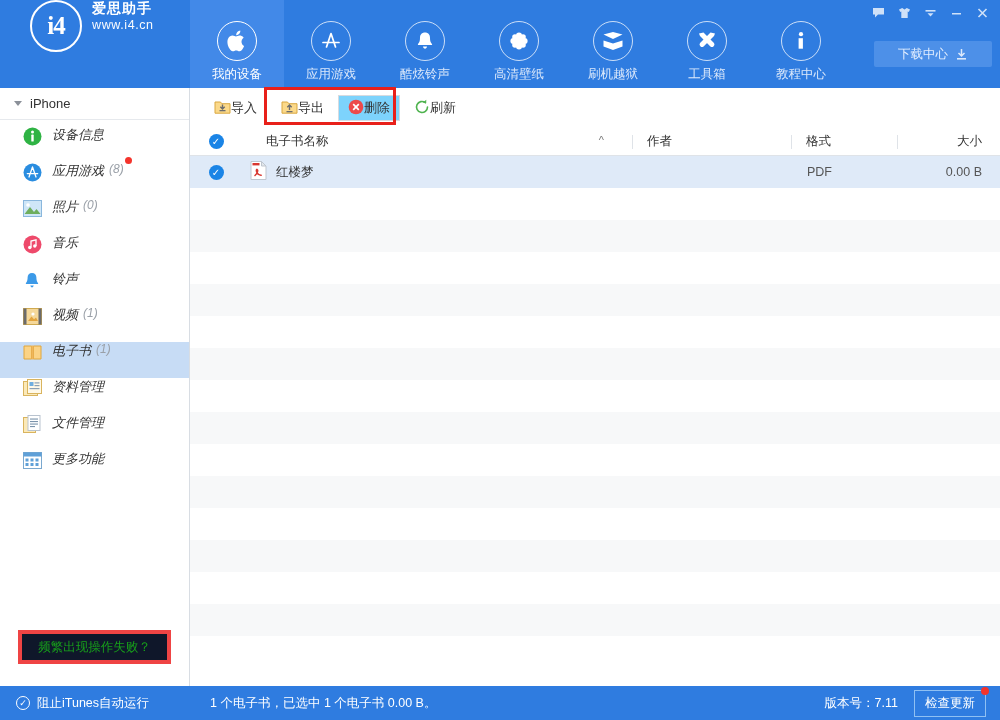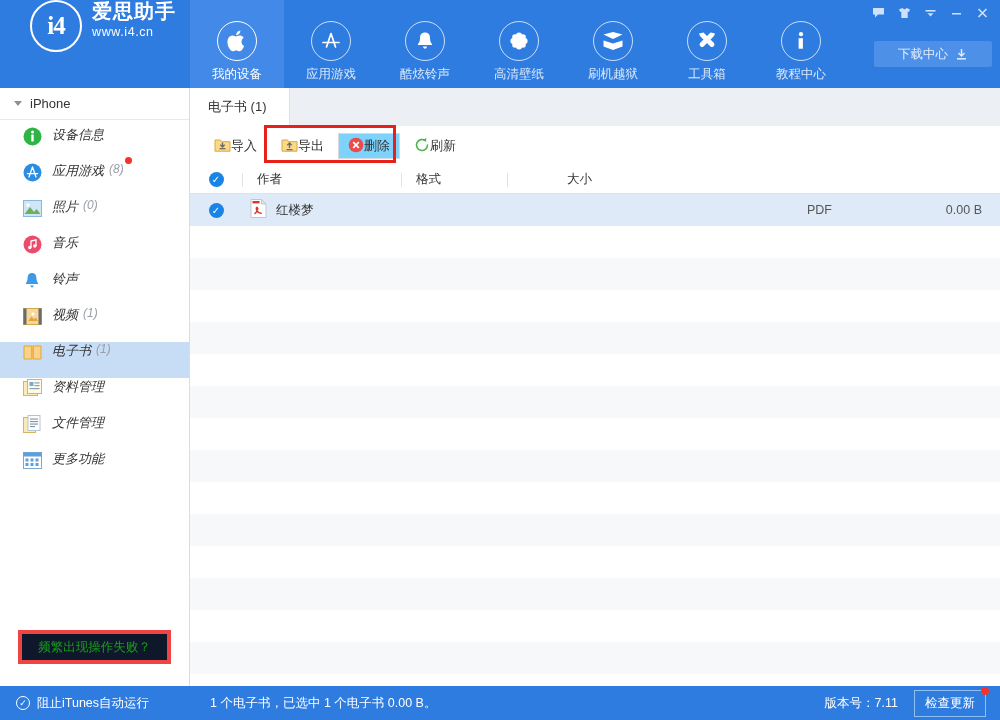--- a/index.html
+++ b/index.html
@@ -22,21 +22,21 @@
     display: flex; padding-left: 30px;
   }
   .brand-logo {
     width: 52px; height: 52px; border-radius: 50%;
     border: 2px solid #ffffff;
     display: flex; align-items: center; justify-content: center;
     color: #fff; font-size: 25px; font-weight: bold; letter-spacing: -1px;
     font-family: "Liberation Serif", serif;
   }
   .brand-text { margin-left: 10px; color: #fff; }
-  .brand-name { font-size: 20px; font-weight: bold; letter-spacing: 1px; line-height: 1.15; }
+  .brand-name { font-size: 14px; font-weight: bold; letter-spacing: 1px; line-height: 1.15; }
   .brand-url { font-size: 12.5px; letter-spacing: 0.6px; margin-top: 2px; opacity: 0.97; }
 
   .nav { position: absolute; left: 190px; top: 0; height: 88px; display: flex; }
   .nav-item {
     width: 94px; height: 104px;
     display: flex; flex-direction: column; align-items: center; justify-content: center;
     cursor: pointer; color: #dce9fb;
   }
   .nav-item.active { background: #4289e8; color: #ffffff; }
   .nav-icon {
@@ -439,25 +439,20 @@
           <span>更多功能</span>
         </div>
       </div>
     <div class="help-btn">
       <span>频繁出现操作失败？</span>
     </div>
   </div>
 
   <div class="content">
 
-    <div class="tabstrip">
-      <div class="tab">
-        <span>电子书 (1)</span>
-      </div>
-    </div>
 
     <div class="toolbar" id="toolbar">
       <div class="redbox"></div>
     <div class="tool-btn">
           <span><svg width="17" height="16" viewBox="0 0 17 16">
               <path d="M1 3 h5.5 l1.3 1.7 H16 v9.5 H1 Z" fill="#fbd98a" stroke="#d9a740"></path>
               <path d="M8.5 5.5 v4 M6.3 7.8 L8.5 10 L10.7 7.8" stroke="#6d6d6d" stroke-width="1.4" fill="none"></path>
               <rect x="5.5" y="11" width="6" height="1.3" fill="#6d6d6d"></rect>
             </svg></span>
           <span>导入</span>
@@ -483,20 +478,24 @@
               <path d="M12.3 0.8 L12.1 4.2 L8.7 3.6 Z" fill="#4fb34f"></path>
             </svg></span>
           <span>刷新</span>
         </div>
       </div>
 
     <div class="thead">
       <div class="col-check">
         <div class="chk">✓</div>
       </div>
+      <div class="th-name">
+        <span>电子书名称</span>
+        <span class="sort-caret">^</span>
+      </div>
       <div class="vdiv"></div>
       <div class="th-author">
         <span>作者</span>
       </div>
       <div class="vdiv"></div>
       <div class="th-format">
         <span>格式</span>
       </div>
       <div class="vdiv"></div>
       <div class="th-size">

